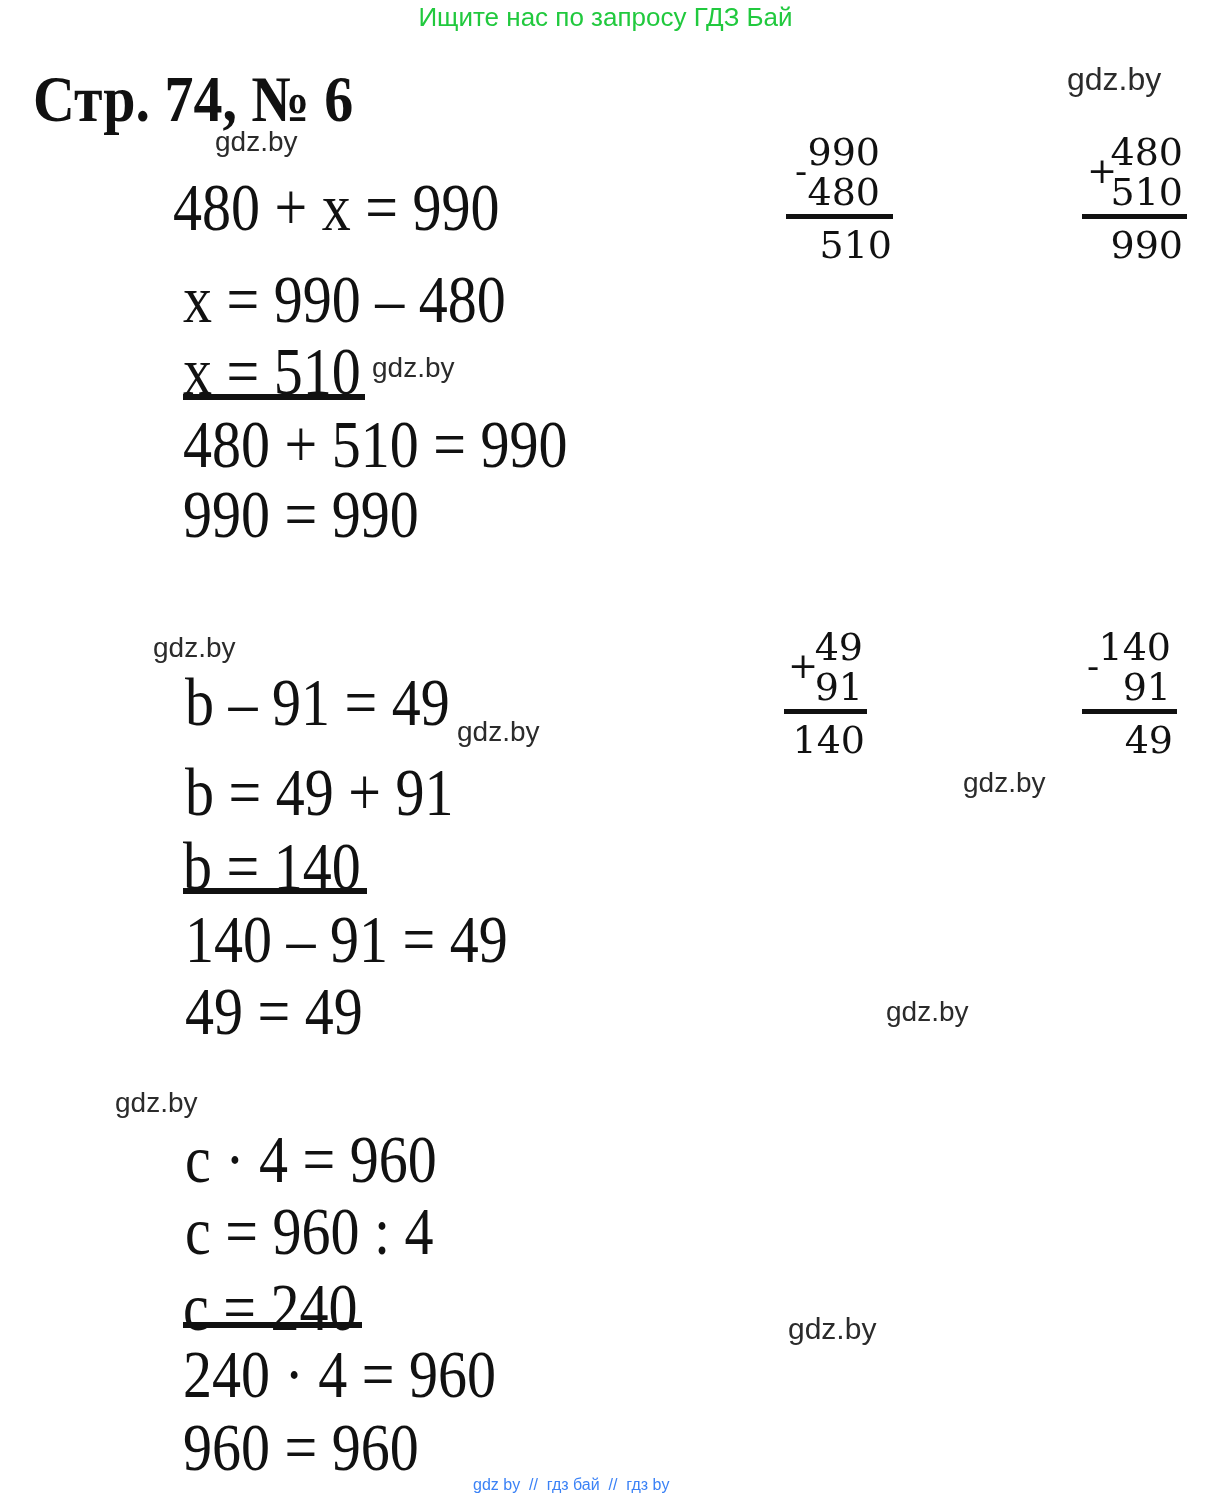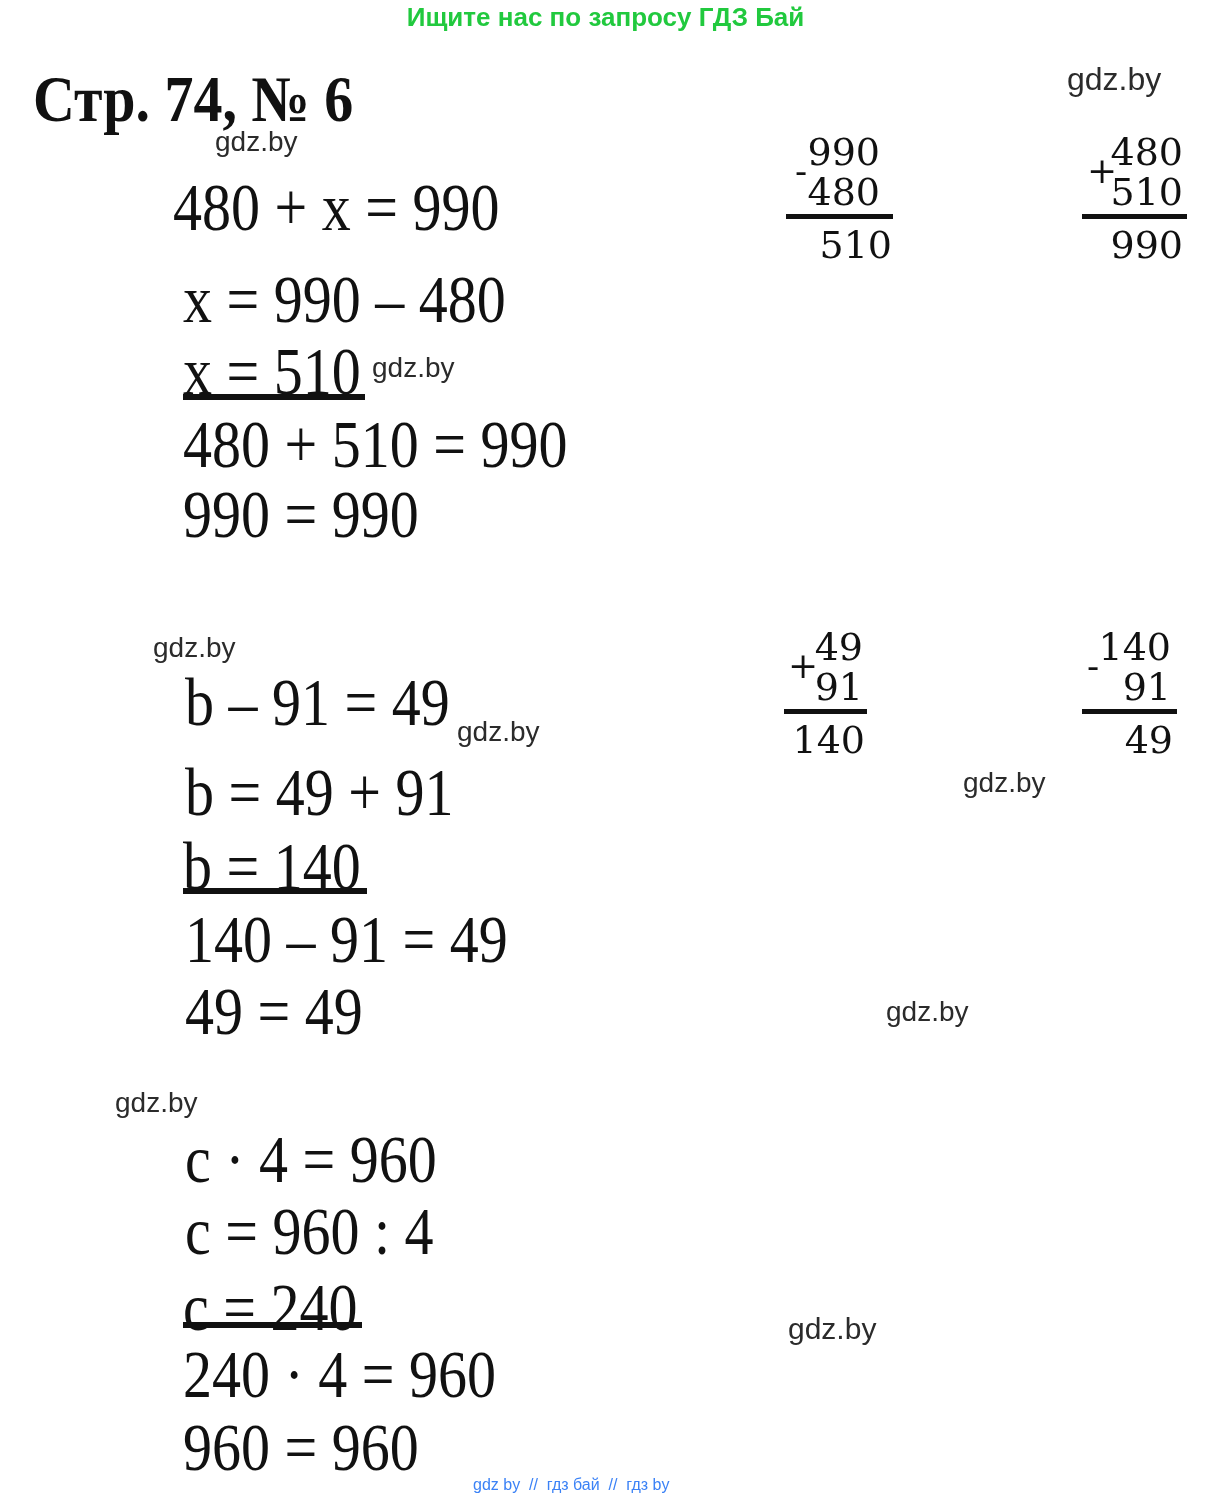--- a/index.html
+++ b/index.html
@@ -9,21 +9,21 @@
     position: relative;
     background: #ffffff;
     font-family: "Liberation Serif", serif;
     color: #111111;
     overflow: hidden;
   }
   .promo {
     position: absolute; top: 2px; left: 0; width: 1211px;
     text-align: center;
     font-family: "Liberation Sans", sans-serif;
-    font-weight: 700;
+    font-weight: 400;
     font-size: 26px;
     color: #21c93e;
   }
   .title {
     position: absolute; left: 33px; top: 62px; margin: 0;
     font-size: 58px; font-weight: bold;
     transform: scaleY(1.12); transform-origin: 0 0;
     white-space: pre;
   }
   .wm {

